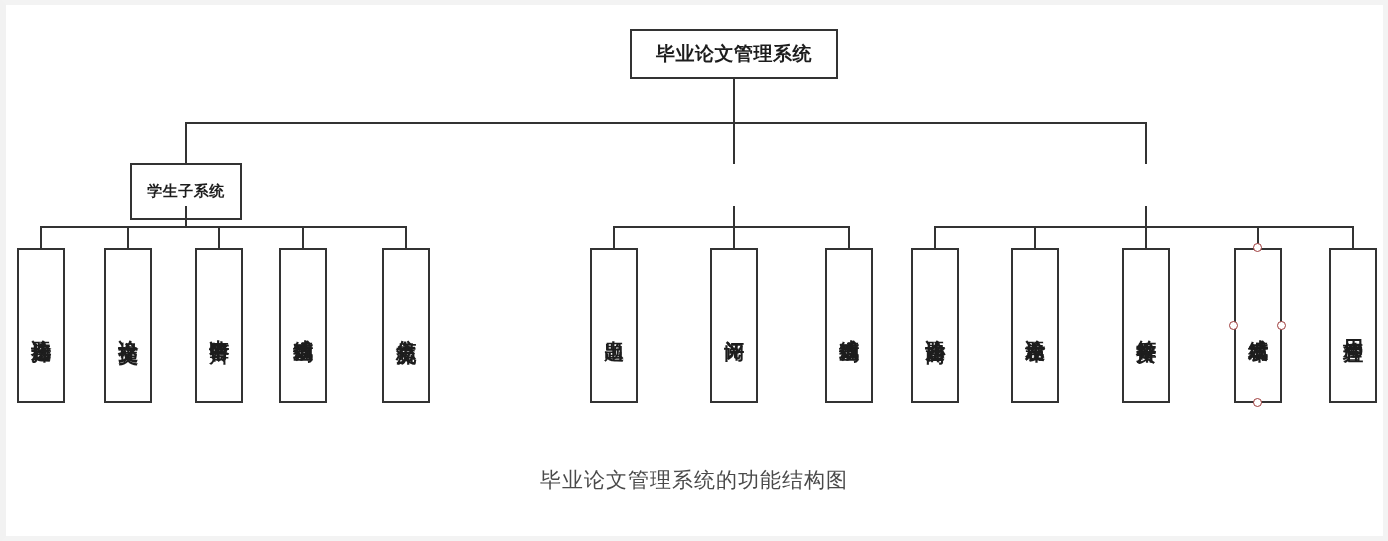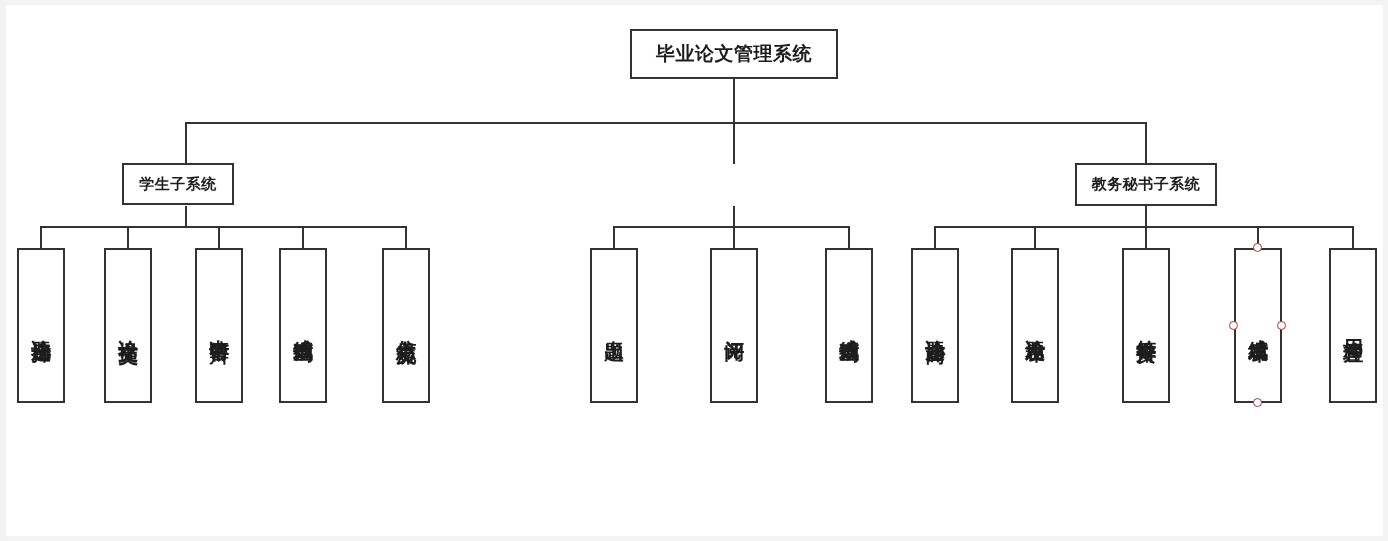--- a/index.html
+++ b/index.html
@@ -113,28 +113,25 @@
   </div>
 
   <div class="ln ln-v" style="left:733px; top:79px; width:2px; height:44px;"></div>
 
   <div class="ln ln-h" style="left:185px; top:122px; width:962px; height:2px;"></div>
 
   <div class="ln ln-v" style="left:185px; top:122px; width:2px; height:42px;"></div>
   <div class="ln ln-v" style="left:733px; top:122px; width:2px; height:42px;"></div>
   <div class="ln ln-v" style="left:1145px; top:122px; width:2px; height:42px;"></div>
 
-  <div class="node node-sub" style="left:122px; top:163px; width:112px; height:42px;">
+  <div class="node node-sub" style="left:130px; top:163px; width:112px; height:57px;">
     <span>学生子系统</span>
   </div>
 
 
-  <div class="node node-sub" style="left:1075px; top:163px; width:142px; height:43px;">
-    <span>教务秘书子系统</span>
-  </div>
 
   <div class="ln ln-v" style="left:185px; top:206px; width:2px; height:22px;"></div>
   <div class="ln ln-h" style="left:40px; top:226px; width:367px; height:2px;"></div>
   <div class="ln ln-v" style="left:40px; top:226px; width:2px; height:22px;"></div>
   <div class="ln ln-v" style="left:127px; top:226px; width:2px; height:22px;"></div>
   <div class="ln ln-v" style="left:218px; top:226px; width:2px; height:22px;"></div>
   <div class="ln ln-v" style="left:302px; top:226px; width:2px; height:22px;"></div>
   <div class="ln ln-v" style="left:405px; top:226px; width:2px; height:22px;"></div>
 
   <div class="node node-leaf" style="left:17px; top:248px; width:48px; height:155px;">
@@ -192,15 +189,16 @@
   </div>
   <div class="handle" style="left:1253px; top:243px;"></div>
   <div class="handle" style="left:1277px; top:321px;"></div>
   <div class="handle" style="left:1253px; top:398px;"></div>
   <div class="handle" style="left:1229px; top:321px;"></div>
 
   <div class="node node-leaf" style="left:1329px; top:248px; width:48px; height:155px;">
     <span class="vtext">用户管理</span>
   </div>
 
+  <div id="caption">毕业论文管理系统的功能结构图</div>
 
 </div>
 </div>
 
 </body></html>

